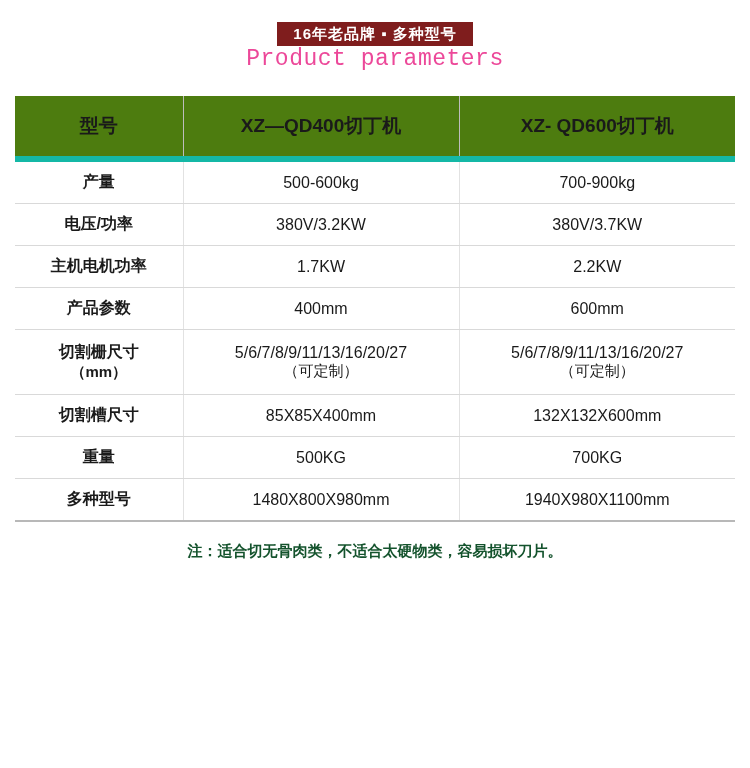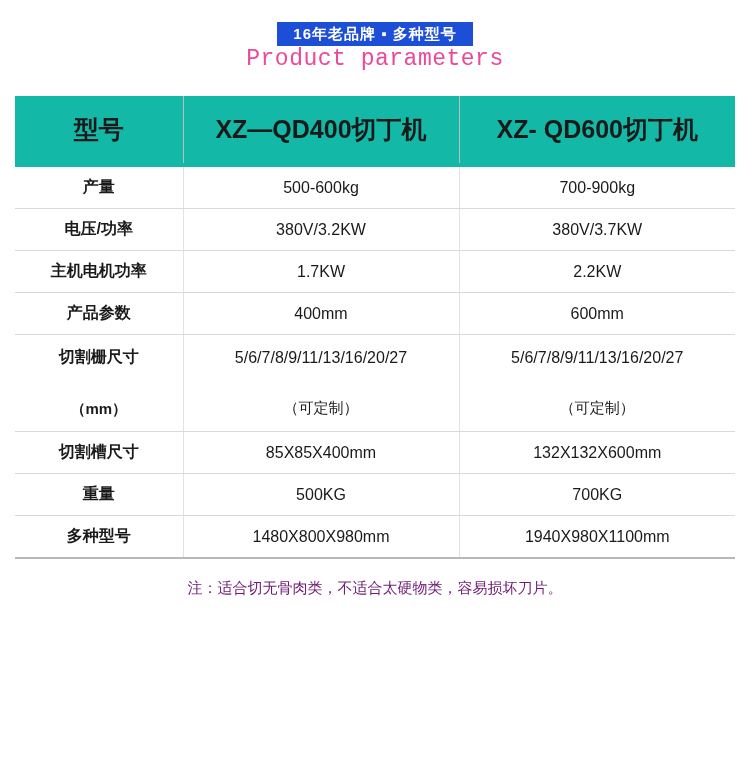--- a/index.html
+++ b/index.html
@@ -24,21 +24,21 @@
   .header {
     padding-top: 22px;
     text-align: center;
   }
   .badge-wrap {
     position: relative;
     height: 24px;
   }
   .badge {
     display: inline-block;
-    background: #1d4ed8;
+    background: #7f1d1d;
     color: #ffffff;
     font-size: 15px;
     font-weight: bold;
     padding: 4px 16px 5px 16px;
     letter-spacing: 1px;
     line-height: 1;
     position: relative;
     z-index: 3;
   }
   .title-box {
@@ -81,47 +81,47 @@
 
   table.spec th, table.spec td {
     text-align: center;
     vertical-align: middle;
     font-size: 16px;
     color: #1a1a1a;
     padding: 10px 4px;
     border-bottom: 1px solid #d9d9d9;
   }
   table.spec thead th {
-    background: #14b8a6;
-    font-size: 25px;
+    background: #4d7c0f;
+    font-size: 19px;
     font-weight: bold;
     padding: 17px 4px 17px 4px;
-    border-bottom: 4px solid #14b8a6;
+    border-bottom: 6px solid #14b8a6;
   }
   table.spec thead th.hcol { border-left: 1px solid #bdbdbd; margin-left: 25px; }
   table.spec tbody td.vcol { border-left: 1px solid #e2e2e2; }
 
   table.spec tbody tr td:first-child {
     font-weight: bold;
     font-size: 16px;
   }
   table.spec tbody td .sub {
     display: block;
     font-size: 15px;
-    margin-top: 32px;
   }
   table.spec tbody tr.tall td { padding-top: 12px; padding-bottom: 12px; }
   table.spec tbody tr:last-child td { border-bottom: 2px solid #b8b8b8; }
 
   .note {
     width: 720px;
     margin: 20px auto 0 auto;
     text-align: center;
     font-size: 15px;
-    color: #701a75;
+    color: #14532d;
+    font-weight: bold;
   }
 </style>
 </head>
 <body>
 
 <div class="page">
 
   <div class="header">
     <div class="badge-wrap">
       <span class="badge">16年老品牌 ▪ 多种型号</span>

